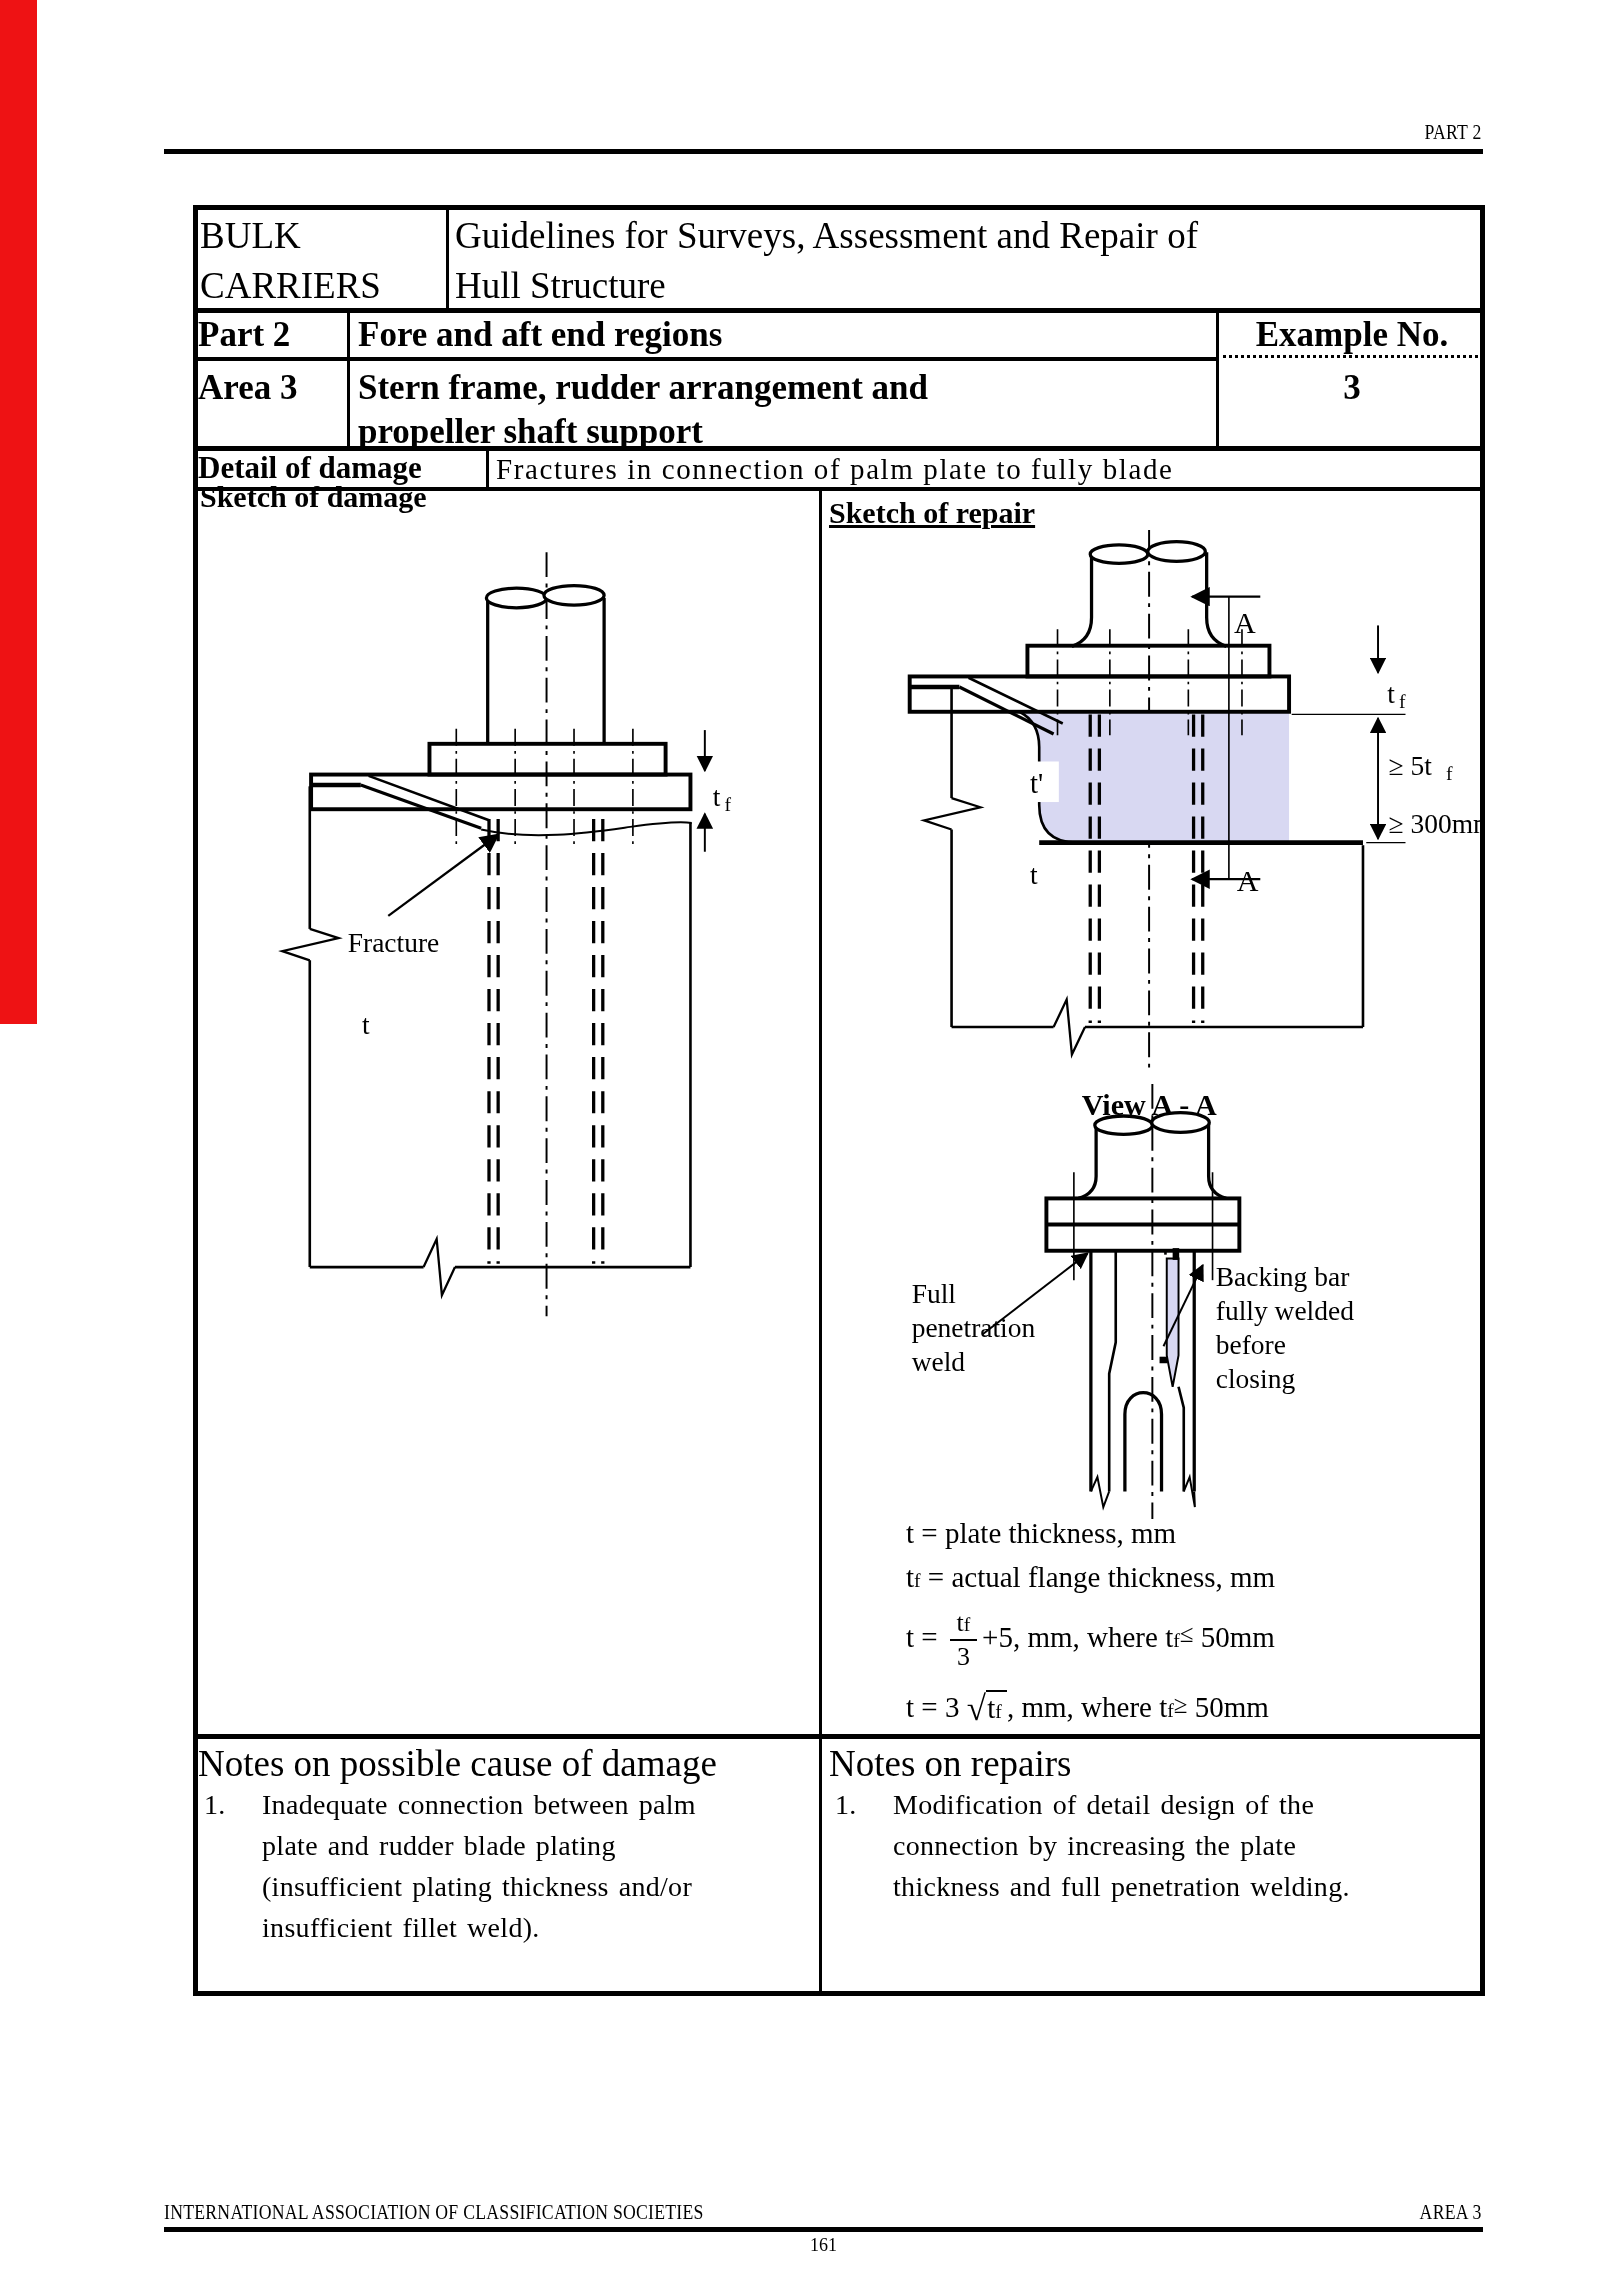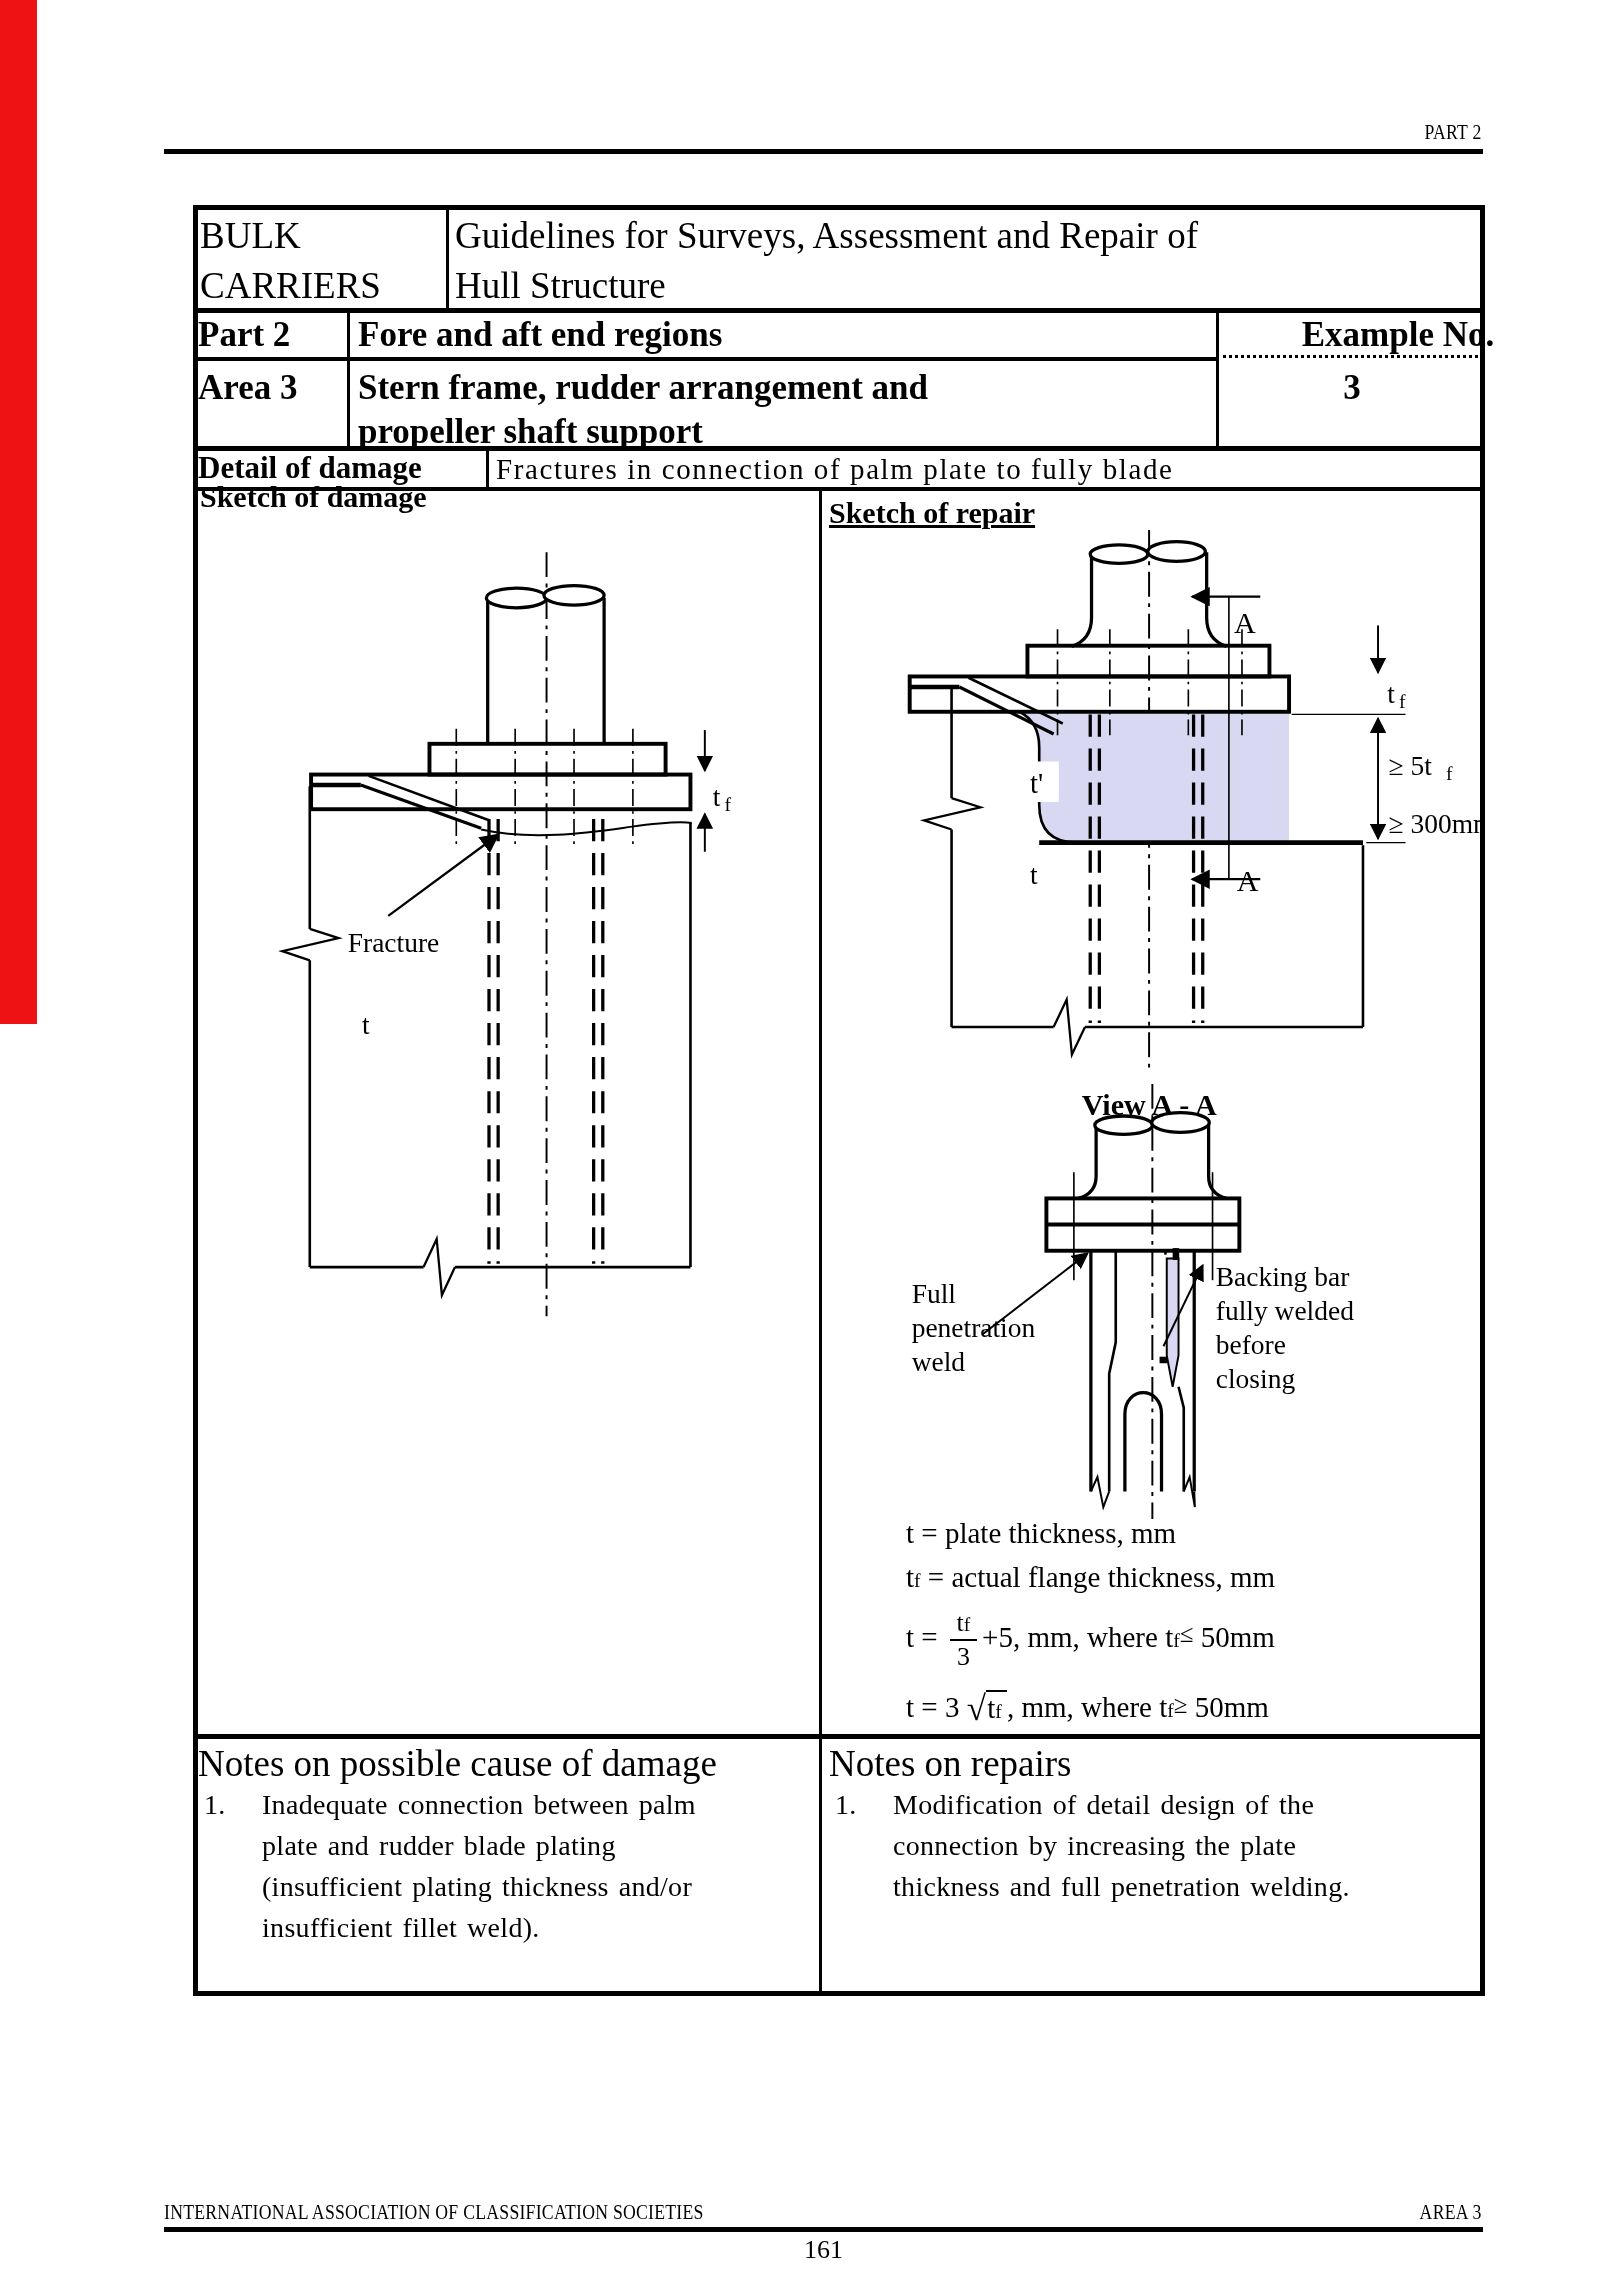--- a/index.html
+++ b/index.html
@@ -57,21 +57,21 @@
   <div class="vline" style="left:486px;top:446px;width:2.6px;height:41px;"></div>
   <div class="vline" style="left:819px;top:487px;width:2.6px;height:1504px;"></div>
 
   <div class="abs r1" style="left:200px;top:211px;width:242px;">BULK CARRIERS</div>
   <div class="abs r1" style="left:455px;top:211px;width:1027px;">
     <div>Guidelines for Surveys, Assessment and Repair of</div>
     <div>Hull Structure</div>
   </div>
   <div class="abs r23" style="left:198px;top:313px;">Part 2</div>
   <div class="abs r23" style="left:358px;top:313px;">Fore and aft end regions</div>
-  <div class="abs r23" style="left:1219px;top:313px;width:266px;text-align:center;padding-left:46px;">Example No.</div>
+  <div class="abs r23" style="left:1219px;top:313px;width:266px;text-align:center;">Example No.</div>
   <div class="abs r23" style="left:198px;top:366px;">Area 3</div>
   <div class="abs r23" style="left:358px;top:366px;width:851px;">
     <div>Stern frame, rudder arrangement and</div>
     <div>propeller shaft support</div>
   </div>
   <div class="abs r23" style="left:1219px;top:366px;width:266px;text-align:center;">3</div>
   <div class="abs detail-label" style="left:198px;top:450px;">Detail of damage</div>
   <div class="abs detail-value" style="left:496px;top:453px;">Fractures in connection of palm plate to fully blade</div>
 
   <div class="abs sketch-title" style="left:200px;top:480px;">Sketch of damage</div>
@@ -255,16 +255,16 @@
     <div>thickness and full penetration welding.</div>
   </div>
 
   <div class="abs" style="left:164px;top:2200px;">
     <span class="condensed">INTERNATIONAL ASSOCIATION OF CLASSIFICATION SOCIETIES</span>
   </div>
   <div class="abs" style="right:141px;top:2200px;">
     <span class="condensed right">AREA 3</span>
   </div>
   <div class="hline" style="left:164px;top:2227px;width:1319px;height:5.2px;"></div>
-  <div class="abs" style="left:164px;top:2235px;width:1319px;text-align:center;font-size:26px;">161</div>
+  <div class="abs" style="left:164px;top:2235px;width:1319px;text-align:center;font-size:18px;">161</div>
 
 </div>
 
 
 </body></html>

